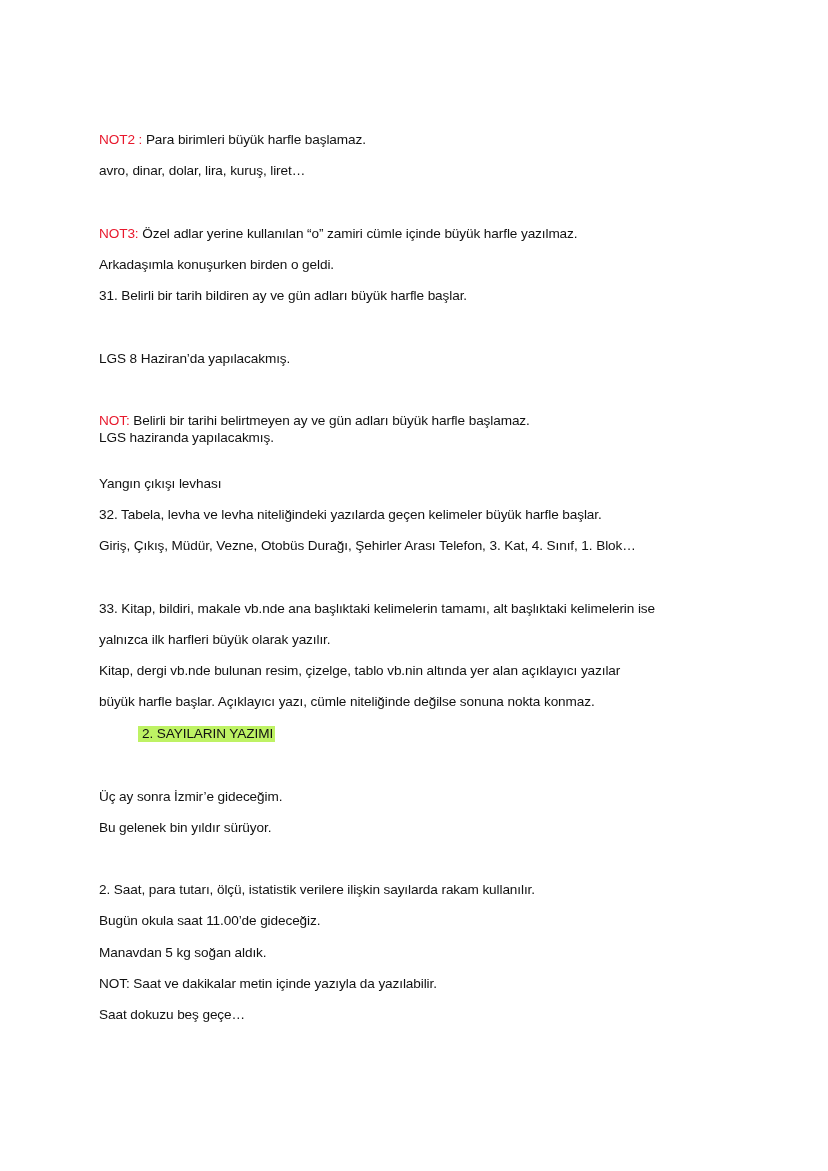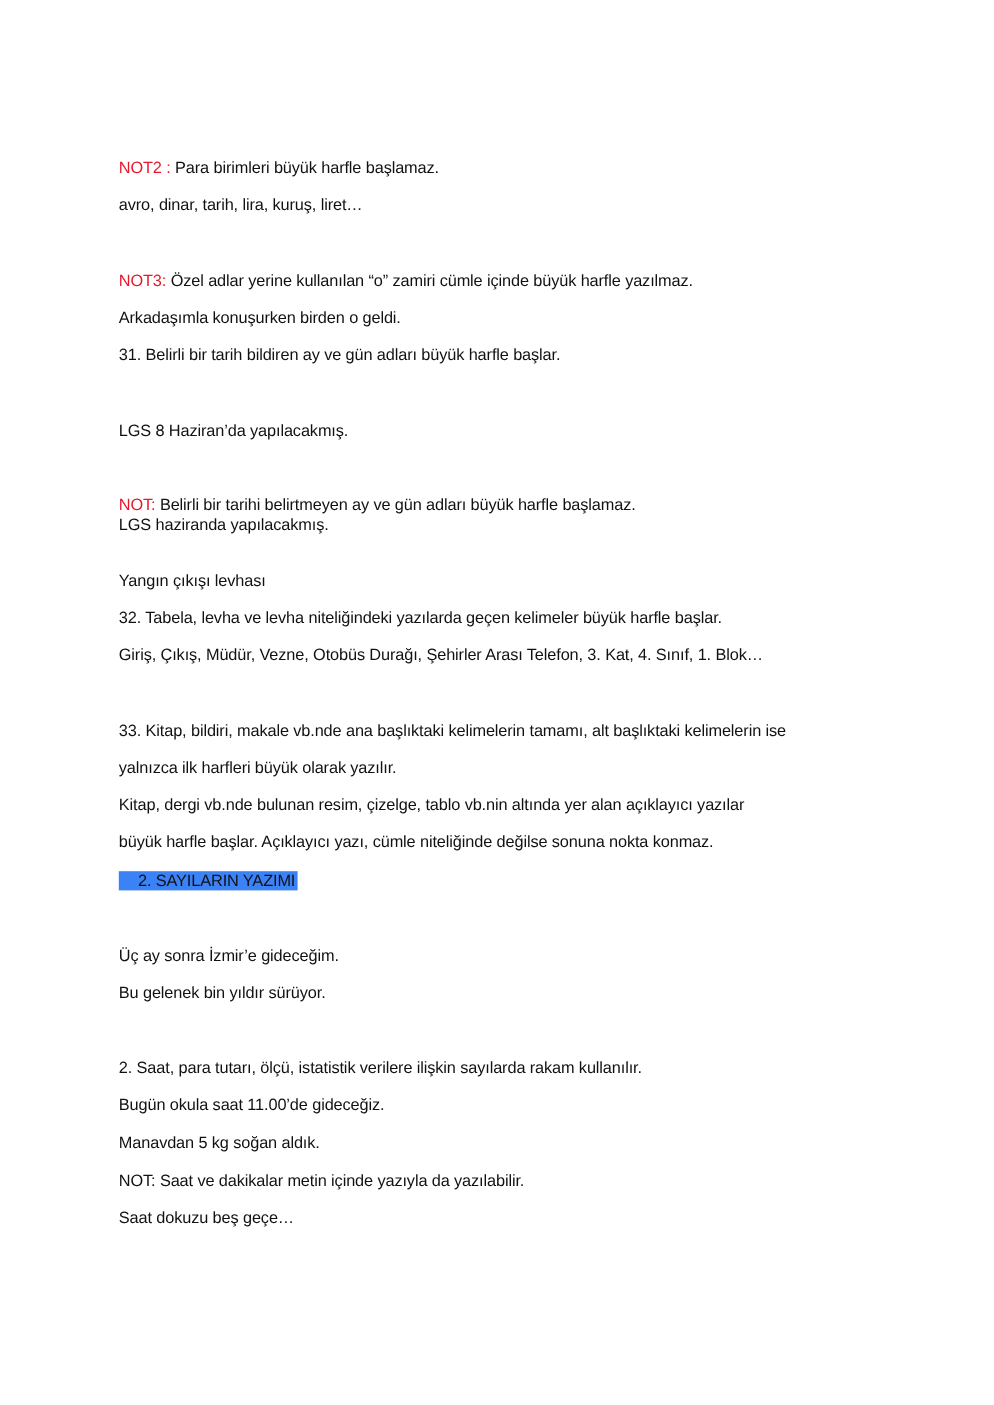--- a/index.html
+++ b/index.html
@@ -8,28 +8,28 @@
     font-family: "Liberation Sans", "DejaVu Sans", sans-serif;
     color: #111111;
   }
   .page { position: relative; width: 828px; height: 979px; }
   .line {
     position: absolute; left: 99px;
     font-size: 13.6px; line-height: 18px; white-space: nowrap;
     letter-spacing: -0.1px;
   }
   .red { color: #e8182c; }
-  .hl { background: #3b82f6; padding: 0 2px 1px 16px; }
+  .hl { background: #bef264; padding: 0 2px 1px 4px; margin-left: 39px; }
 </style>
 </head>
 <body>
 
 <div class="page">
   <div class="line" style="top:131px"><span class="red">NOT2 : </span><span>Para birimleri büyük harfle başlamaz.</span></div>
-  <div class="line" style="top:162px"> avro, dinar, tarih, lira, kuruş, liret…</div>
+  <div class="line" style="top:162px"> avro, dinar, dolar, lira, kuruş, liret…</div>
 
   <div class="line" style="top:225px"><span class="red">NOT3: </span><span>Özel adlar yerine kullanılan “o” zamiri cümle içinde büyük harfle yazılmaz.</span></div>
   <div class="line" style="top:256px">Arkadaşımla konuşurken birden o geldi.</div>
   <div class="line" style="top:287px">31. Belirli bir tarih bildiren ay ve gün adları büyük harfle başlar.</div>
   <div class="line" style="top:350px">LGS 8 Haziran’da yapılacakmış.</div>
 
   <div class="line" style="top:412px"><span class="red">NOT: </span><span>Belirli bir tarihi belirtmeyen ay ve gün adları büyük harfle başlamaz.</span></div>
   <div class="line" style="top:429px">LGS haziranda yapılacakmış.</div>
   <div class="line" style="top:475px">Yangın çıkışı levhası</div>
   <div class="line" style="top:506px">32. Tabela, levha ve levha niteliğindeki yazılarda geçen kelimeler büyük harfle başlar.</div>

